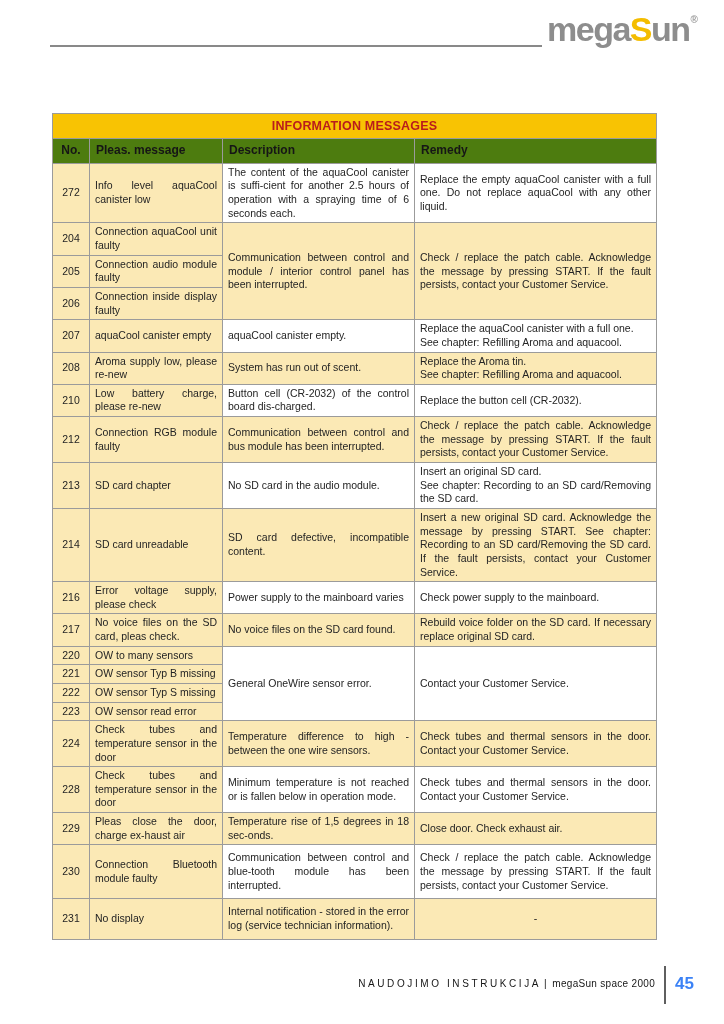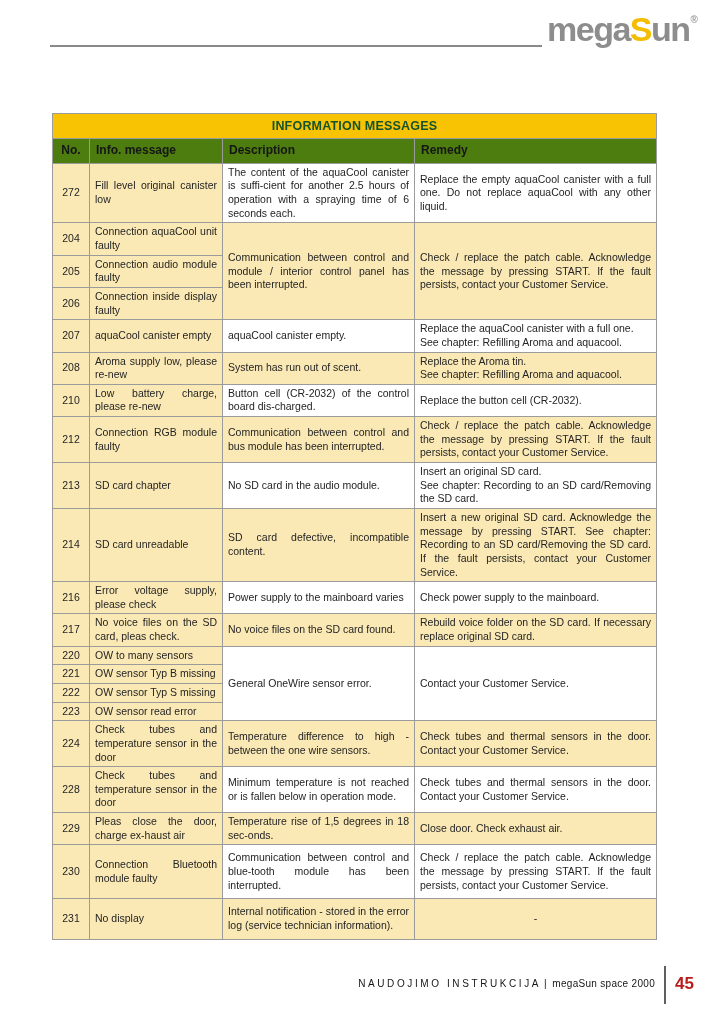--- a/index.html
+++ b/index.html
@@ -18,21 +18,21 @@
   .logo .gold{color:#f4bd00;}
   .logo .reg{font-size:10px;letter-spacing:0;color:#9a9a9a;vertical-align:18px;margin-left:1px;}
   
   table.tbl{
     position:absolute;left:52px;top:113px;width:604px;
     border-collapse:collapse;table-layout:fixed;
     font-size:10.5px;line-height:1.3;color:#242424;
   }
   .tbl td,.tbl th{border:1px solid #9b9b9b;padding:2px 5px;vertical-align:middle;}
   .tbl tr.title-row th{
-    background:#f8c303;color:#14532d;
+    background:#f8c303;color:#b91c1c;
     font-size:12.5px;font-weight:bold;padding:4px;letter-spacing:.2px;
   }
   .tbl tr.head-row th{
     background:#4d7c0f;color:#161616;text-align:left;
     font-size:12px;font-weight:bold;padding:4px 6px;
   }
   .tbl tr.head-row th.h-no{text-align:center;padding:4px 2px;}
   .c-no{text-align:center;background:#fbe9b5;}
   .c-info{background:#fbe9b5;text-align:justify;}
   .c-desc,.c-rem{background:#ffffff;text-align:justify;white-space:pre-line;}
@@ -43,21 +43,21 @@
   .footer-text{
     position:absolute;top:978px;right:69px;
     font-size:10px;font-weight:normal;color:#161616;white-space:nowrap;text-align:center;
   }
   .footer-text .label{letter-spacing:2.6px;}
   .footer-text .sep{letter-spacing:0;margin:0 3px 0 0;}
   .footer-text .product{letter-spacing:.3px;}
   .footer-divider{position:absolute;left:664px;top:966px;width:2px;height:38px;background:#5f5f5f;}
   .footer-page{
     position:absolute;left:675px;top:974px;
-    font-size:17px;font-weight:bold;color:#b91c1c;
+    font-size:17px;font-weight:bold;color:#3b82f6;
   }
 </style>
 </head>
 <body>
 
 <div class="header-rule"></div>
 
 <div class="logo">
   <span>mega</span><span class="gold">S</span><span>un</span><span class="reg">®</span>
 </div>
@@ -68,28 +68,28 @@
       <col style="width:133px">
       <col style="width:192px">
       <col style="width:242px">
   </colgroup>
   <tbody>
       <tr class="title-row">
     <th colspan="4">INFORMATION MESSAGES</th>
   </tr>
   <tr class="head-row">
     <th class="h-no">No.</th>
-    <th>Info. message</th>
+    <th>Pleas. message</th>
     <th>Description</th>
     <th>Remedy</th>
   </tr>
 
   <tr>
     <td class="c-no">272</td>
-    <td class="c-info">Fill level original canister low</td>
+    <td class="c-info">Info level aquaCool canister low</td>
     <td class="c-desc">The content of the aquaCool canister is suffi-cient for another 2.5 hours of operation with a spraying time of 6 seconds each.</td>
     <td class="c-rem">Replace the empty aquaCool canister with a full one. Do not replace aquaCool with any other liquid.</td>
   </tr>
 
   <tr>
     <td class="c-no">204</td>
     <td class="c-info">Connection aquaCool unit faulty</td>
     <td class="c-desc cream" rowspan="3">Communication between control and module / interior control panel has been interrupted.</td>
     <td class="c-rem cream" rowspan="3">Check / replace the patch cable. Acknowledge the message by pressing START. If the fault persists, contact your Customer Service.</td>
   </tr>

